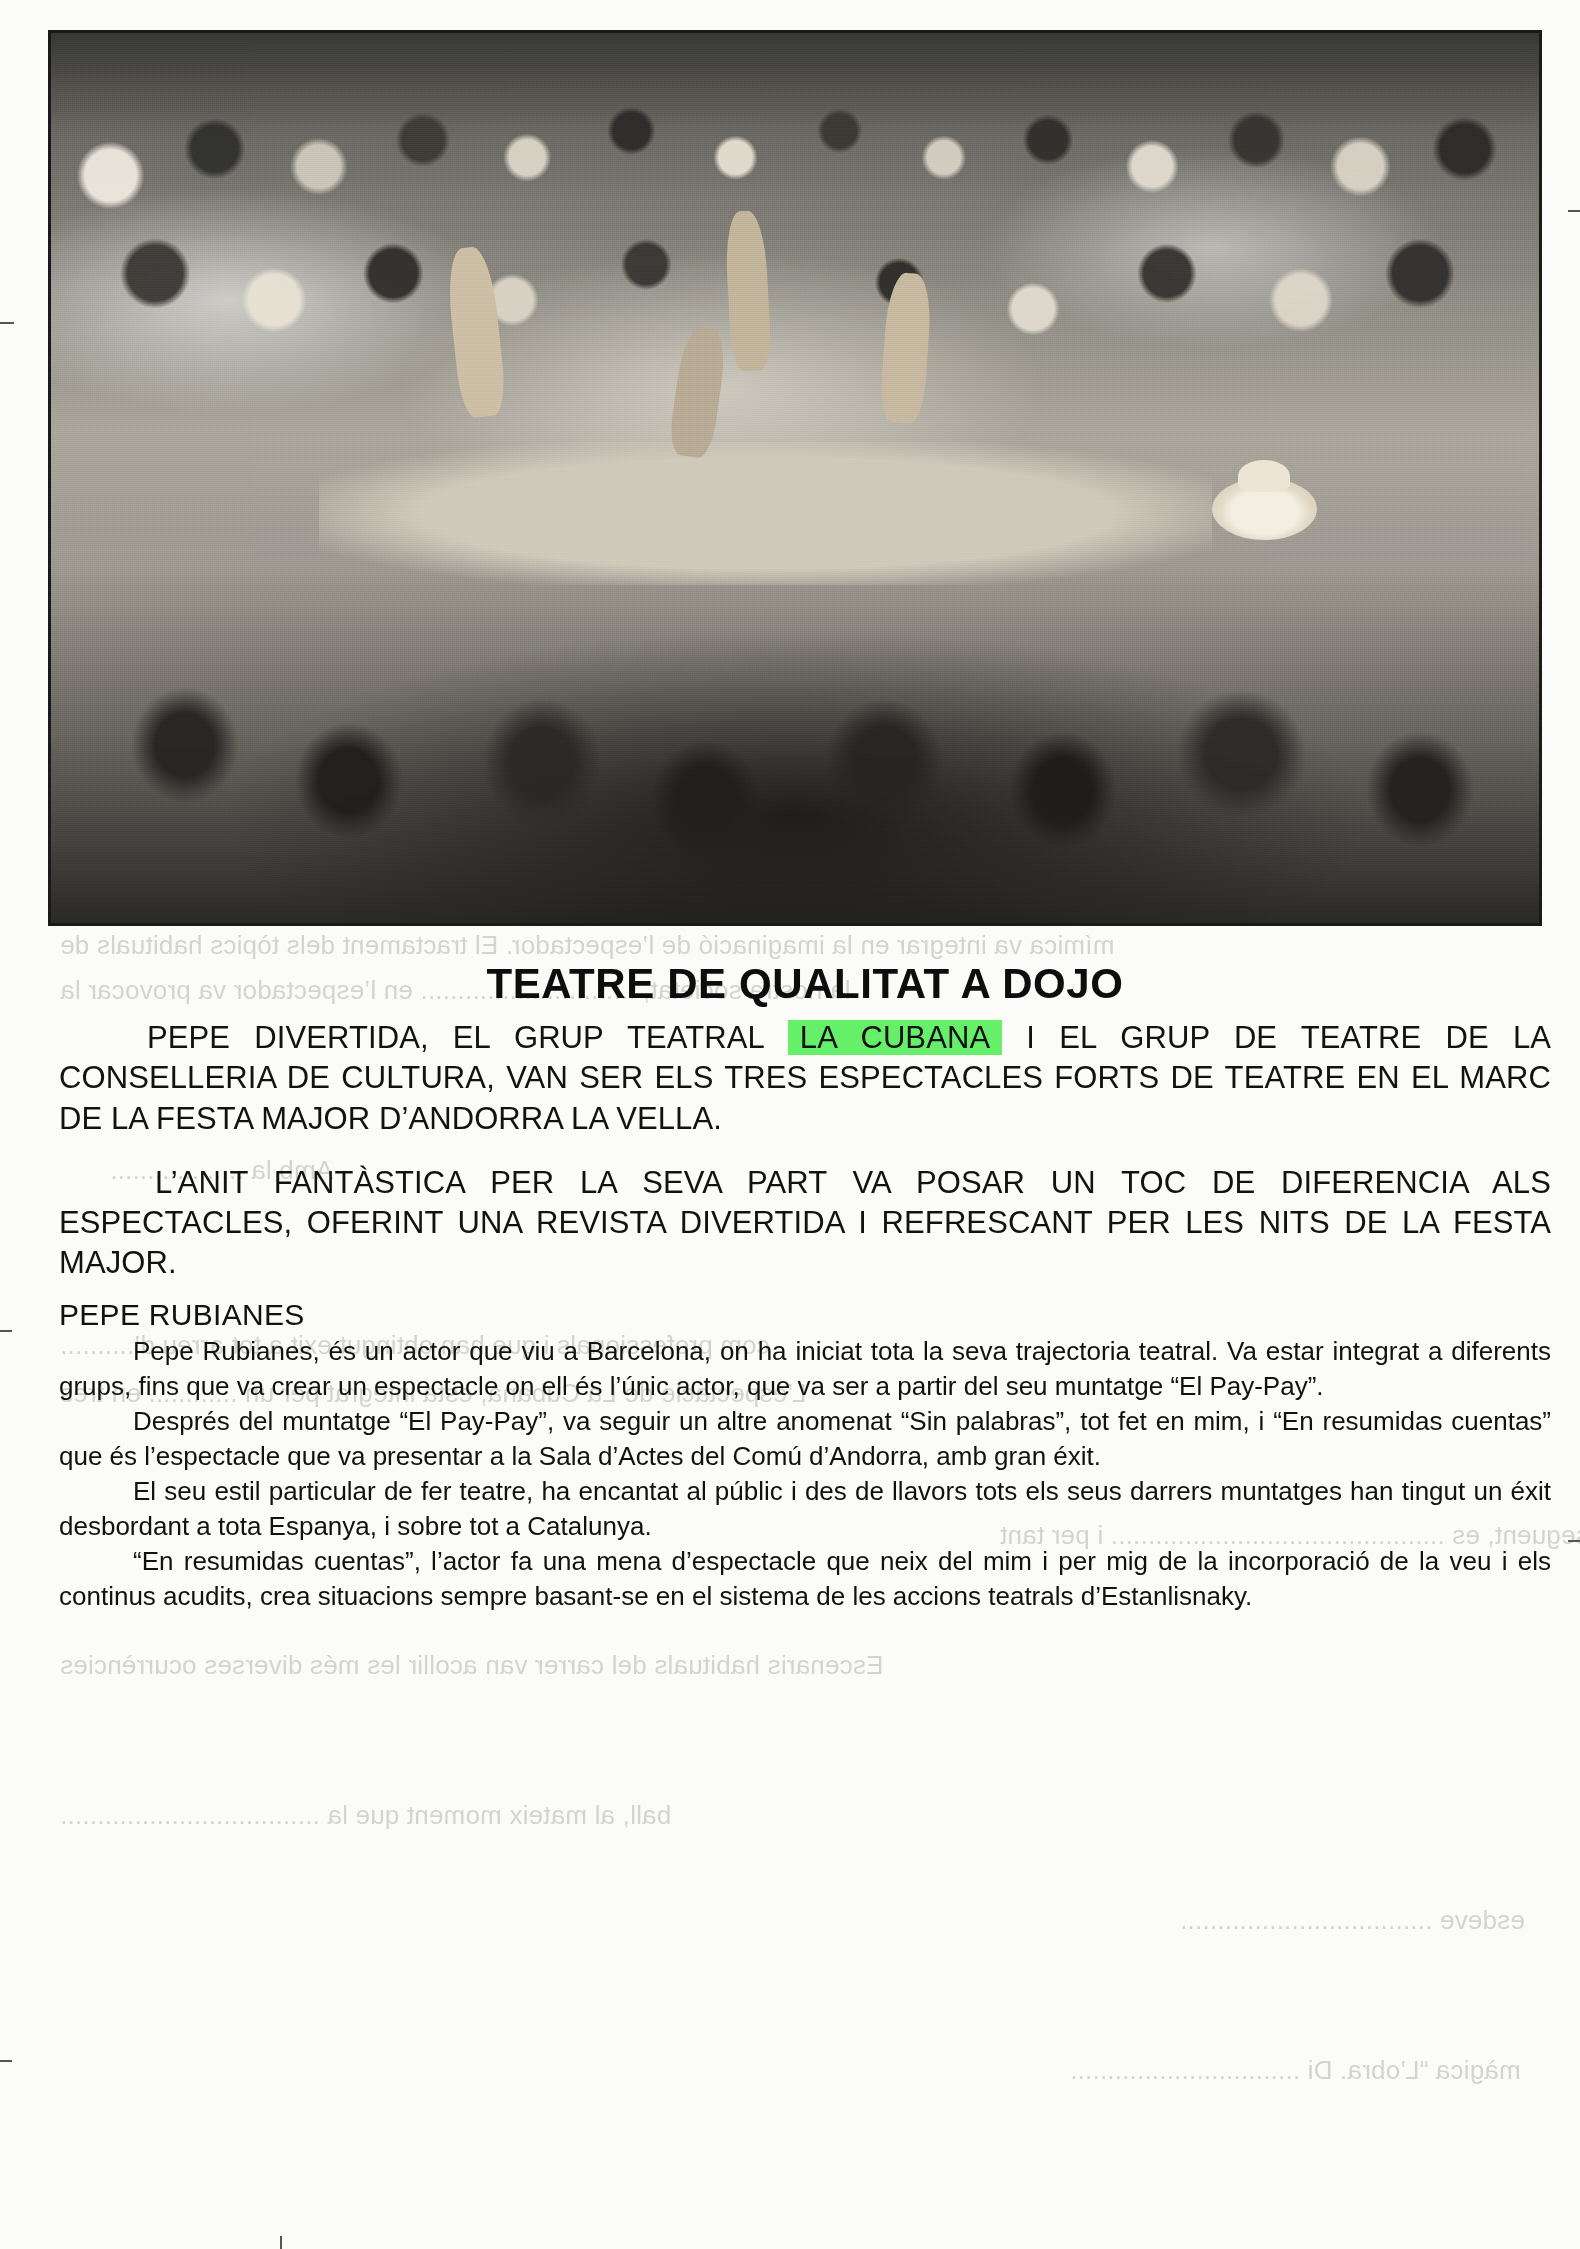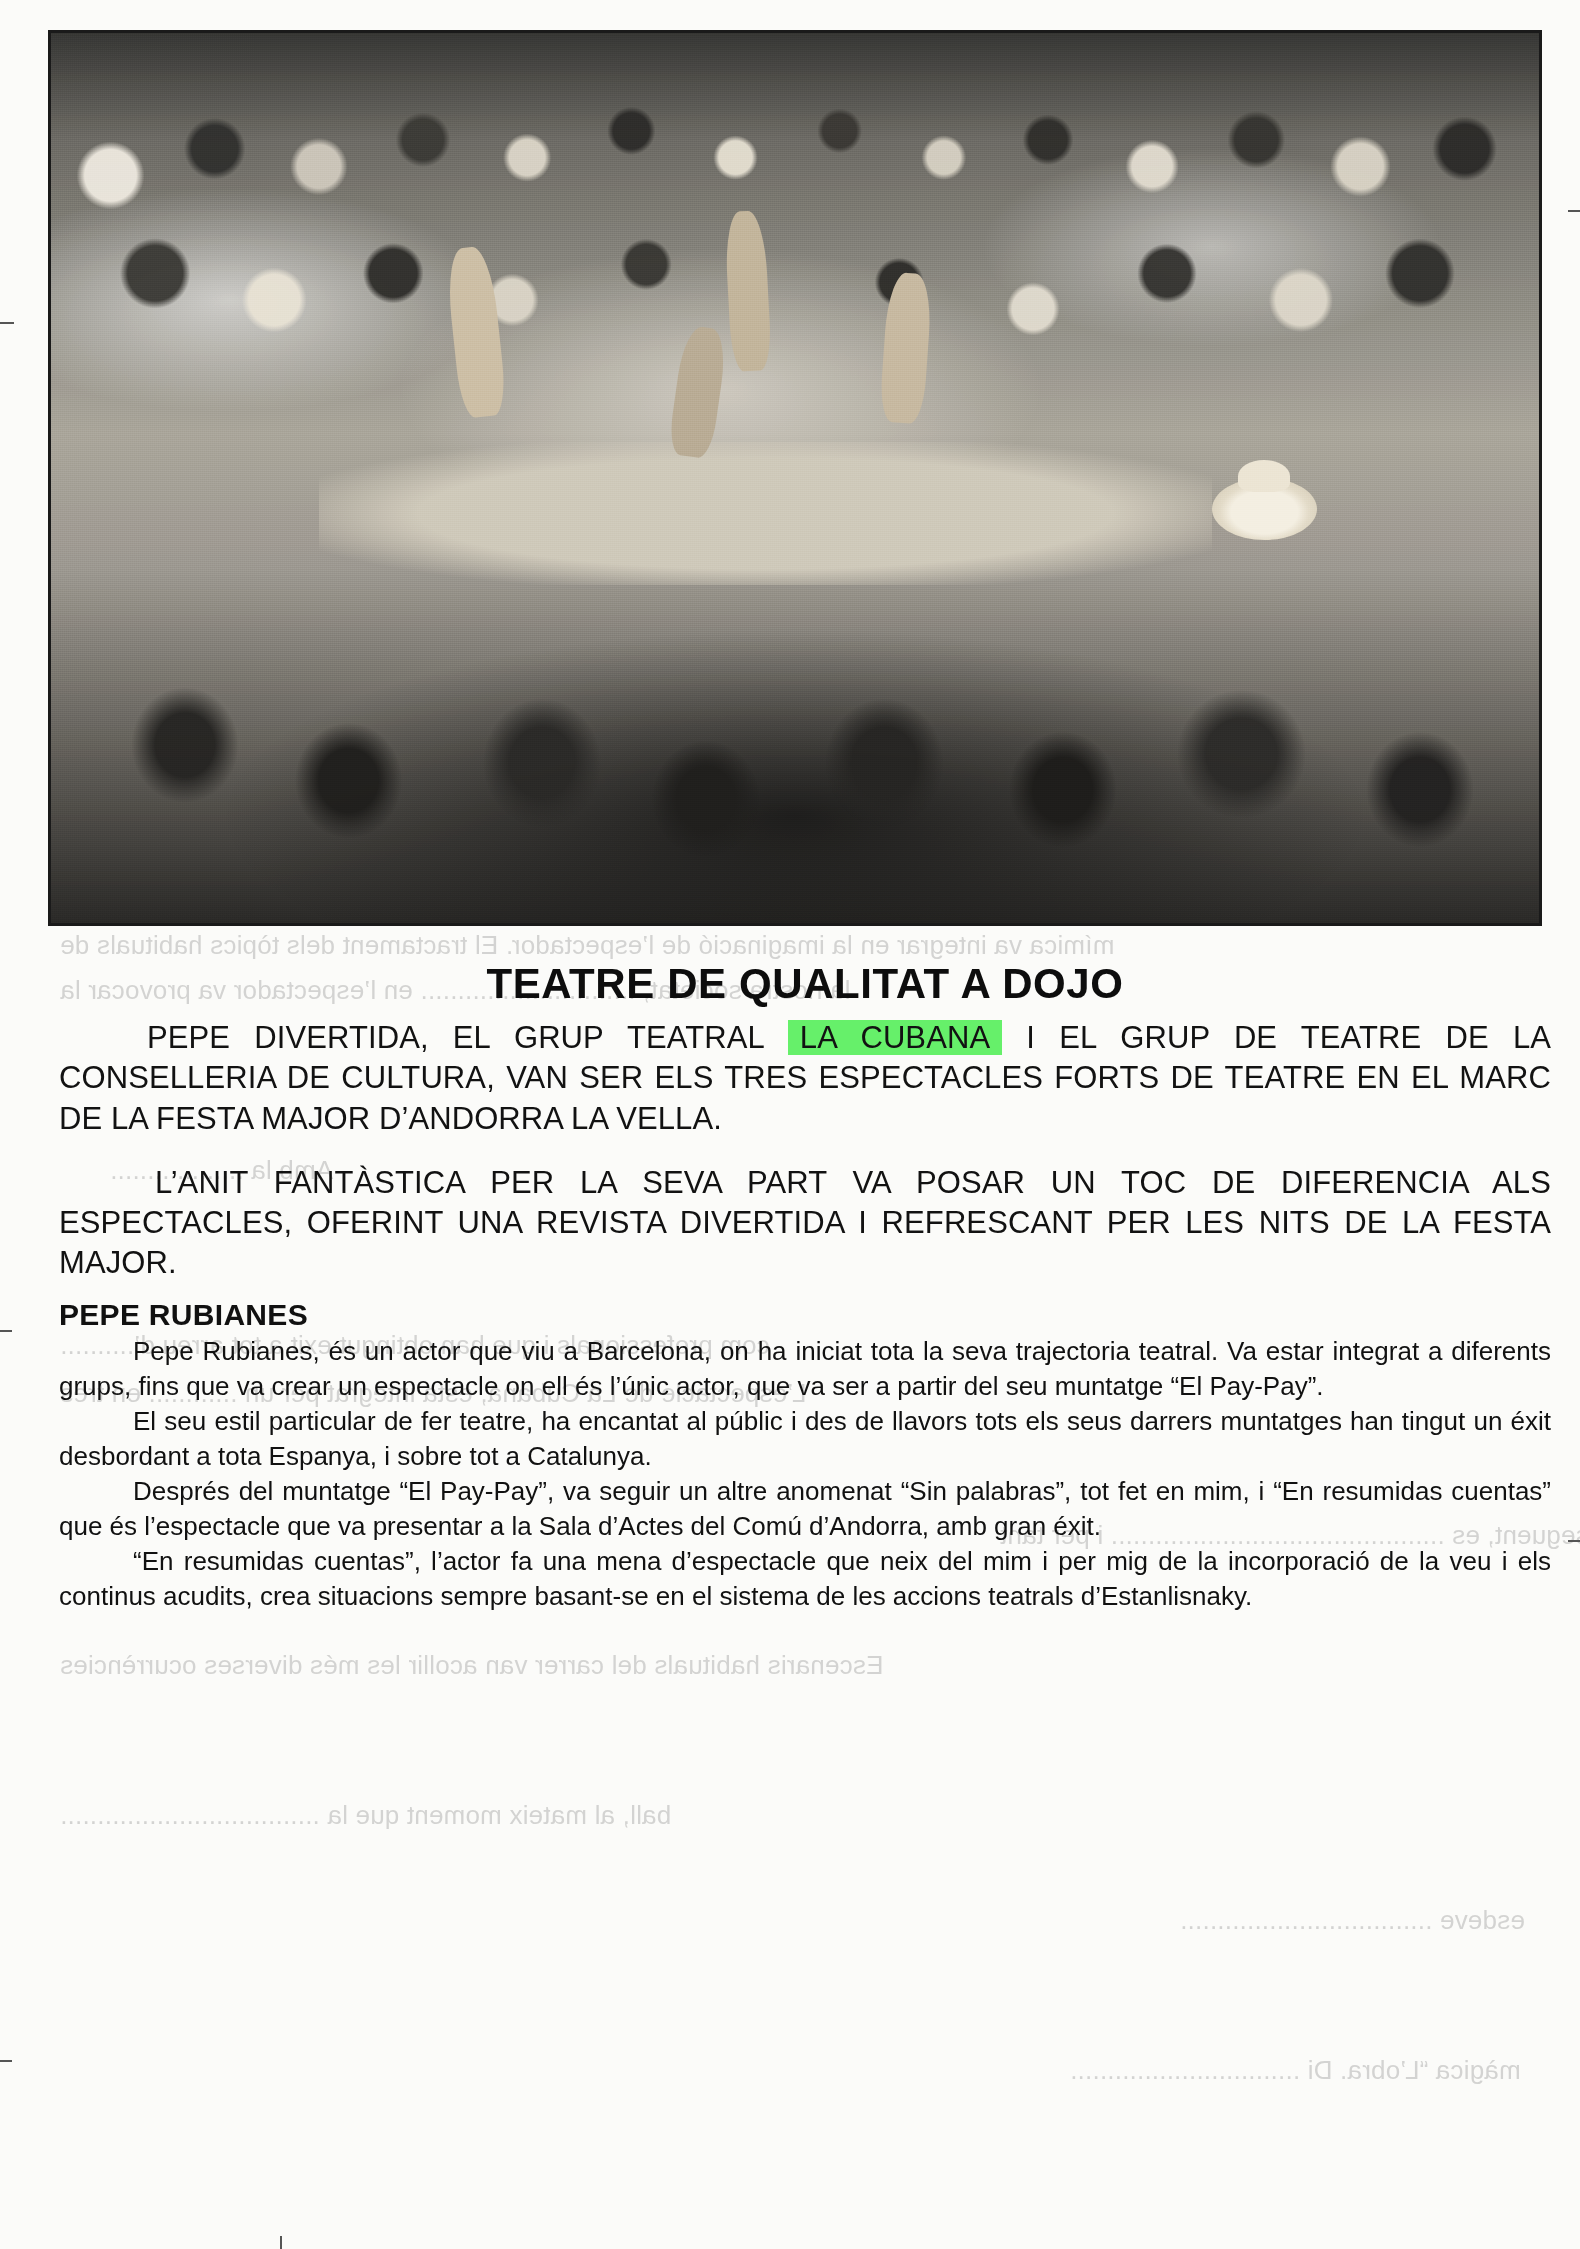--- a/index.html
+++ b/index.html
@@ -162,21 +162,21 @@
     color: #121212;
   }
   .lead.first { text-indent: 88px; }
   .lead.second { text-indent: 96px; margin-top: 24px; }
   .hl {
     background: #66f06a;
     padding: 0 12px;
   }
   .subhead {
     font-size: 30px;
-    font-weight: bold;
+    font-weight: normal;
     margin: 14px 0 2px 0;
     letter-spacing: 0.3px;
   }
   .body-p {
     font-size: 26px;
     line-height: 1.345;
     margin: 0;
     text-align: justify;
     text-indent: 74px;
     color: #111111;
@@ -219,22 +219,22 @@
 
     <h1 class="headline">TEATRE DE QUALITAT A DOJO</h1>
 
     <p class="lead first"><span>PEPE DIVERTIDA, EL GRUP TEATRAL </span><span class="hl">LA CUBANA</span><span> I EL GRUP DE TEATRE DE LA CONSELLERIA DE CULTURA, VAN SER ELS TRES ESPECTACLES FORTS DE TEATRE EN EL MARC DE LA FESTA MAJOR D’ANDORRA LA VELLA.</span></p>
 
     <p class="lead second">L’ANIT FANTÀSTICA PER LA SEVA PART VA POSAR UN TOC DE DIFERENCIA ALS ESPECTACLES, OFERINT UNA REVISTA DIVERTIDA I REFRESCANT PER LES NITS DE LA FESTA MAJOR.</p>
 
     <h2 class="subhead">PEPE RUBIANES</h2>
 
     <p class="body-p">Pepe Rubianes, és un actor que viu a Barcelona, on ha iniciat tota la seva trajectoria teatral. Va estar integrat a diferents grups, fins que va crear un espectacle on ell és l’únic actor, que va ser a partir del seu muntatge “El Pay-Pay”.</p>
+    <p class="body-p">Després del muntatge “El Pay-Pay”, va seguir un altre anomenat “Sin palabras”, tot fet en mim, i “En resumidas cuentas” que és l’espectacle que va presentar a la Sala d’Actes del Comú d’Andorra, amb gran éxit.</p>
     <p class="body-p">El seu estil particular de fer teatre, ha encantat al públic i des de llavors tots els seus darrers muntatges han tingut un éxit desbordant a tota Espanya, i sobre tot a Catalunya.</p>
-    <p class="body-p">Després del muntatge “El Pay-Pay”, va seguir un altre anomenat “Sin palabras”, tot fet en mim, i “En resumidas cuentas” que és l’espectacle que va presentar a la Sala d’Actes del Comú d’Andorra, amb gran éxit.</p>
     <p class="body-p">“En resumidas cuentas”, l’actor fa una mena d’espectacle que neix del mim i per mig de la incorporació de la veu i els continus acudits, crea situacions sempre basant-se en el sistema de les accions teatrals d’Estanlisnaky.</p>
   </div>
 
   <div class="tick" style="left:0;  top:322px; width:14px; height:2px;"></div>
   <div class="tick" style="left:0;  top:1330px; width:12px; height:2px;"></div>
   <div class="tick" style="left:0;  top:2060px; width:12px; height:2px;"></div>
   <div class="tick" style="left:1568px; top:210px; width:12px; height:2px;"></div>
   <div class="tick" style="left:1568px; top:1540px; width:12px; height:2px;"></div>
   <div class="tick" style="left:280px; top:2236px; width:2px; height:13px;"></div>
 </div>

